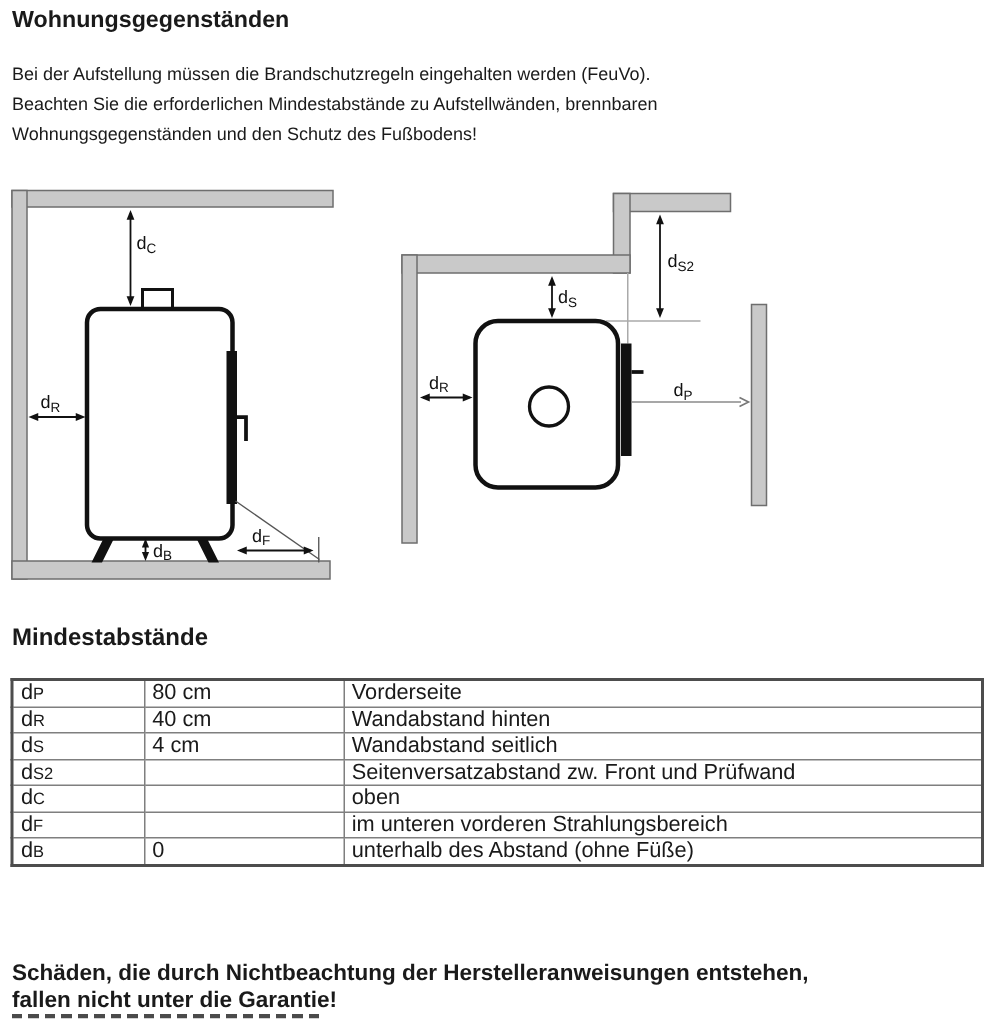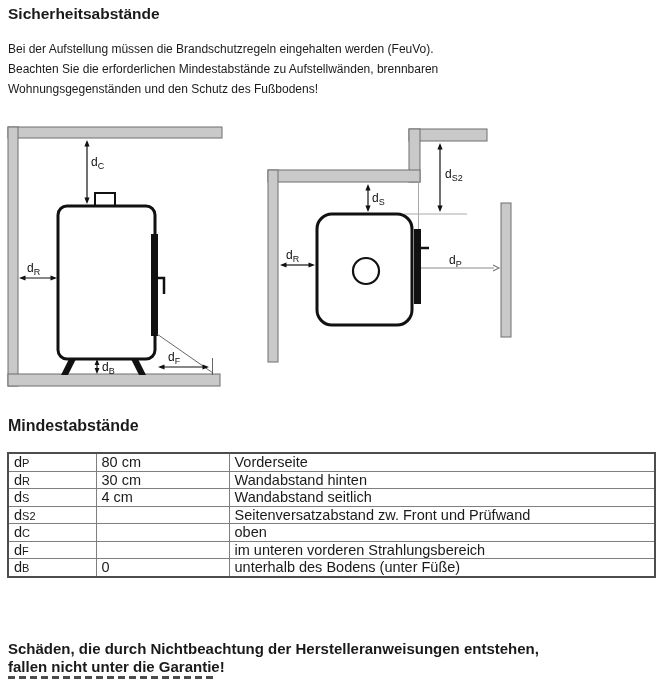--- a/index.html
+++ b/index.html
@@ -36,21 +36,21 @@
   .warning span{display:block;}
   .clip-strip{
     position:absolute;left:8px;top:676px;width:207px;height:3px;
     background:repeating-linear-gradient(90deg,#2b2b2b 0 7px,transparent 7px 11px);
     opacity:.85;
   }
 </style>
 </head>
 <body>
 
-<div class="doc-title">Sicherheitsabstände</div>
+<div class="doc-title">Wohnungsgegenständen</div>
 
 <div class="intro">
   <span>Bei der Aufstellung müssen die Brandschutzregeln eingehalten werden (FeuVo).</span>
   <span>Beachten Sie die erforderlichen Mindestabstände zu Aufstellwänden, brennbaren</span>
   <span>Wohnungsgegenständen und den Schutz des Fußbodens!</span>
 </div>
 
 <svg id="diagrams" width="670" height="290" viewBox="0 0 670 290">
 
   <g>
@@ -150,21 +150,21 @@
       <col>
     </colgroup>
   <tbody>
     <tr>
       <td><span>d</span><sub class="tsub">P</sub></td>
       <td>80 cm</td>
       <td>Vorderseite</td>
     </tr>
     <tr>
       <td><span>d</span><sub class="tsub">R</sub></td>
-      <td>30 cm</td>
+      <td>40 cm</td>
       <td>Wandabstand hinten</td>
     </tr>
     <tr>
       <td><span>d</span><sub class="tsub">S</sub></td>
       <td>4 cm</td>
       <td>Wandabstand seitlich</td>
     </tr>
     <tr>
       <td><span>d</span><sub class="tsub">S2</sub></td>
       <td></td>
@@ -176,21 +176,21 @@
       <td>oben</td>
     </tr>
     <tr>
       <td><span>d</span><sub class="tsub">F</sub></td>
       <td></td>
       <td>im unteren vorderen Strahlungsbereich</td>
     </tr>
     <tr>
       <td><span>d</span><sub class="tsub">B</sub></td>
       <td>0</td>
-      <td>unterhalb des Bodens (unter Füße)</td>
+      <td>unterhalb des Abstand (ohne Füße)</td>
     </tr>
   </tbody>
 </table>
 
 <div class="warning">
   <span>Schäden, die durch Nichtbeachtung der Herstelleranweisungen entstehen,</span>
   <span>fallen nicht unter die Garantie!</span>
 </div>
 
 <div class="clip-strip"></div>

